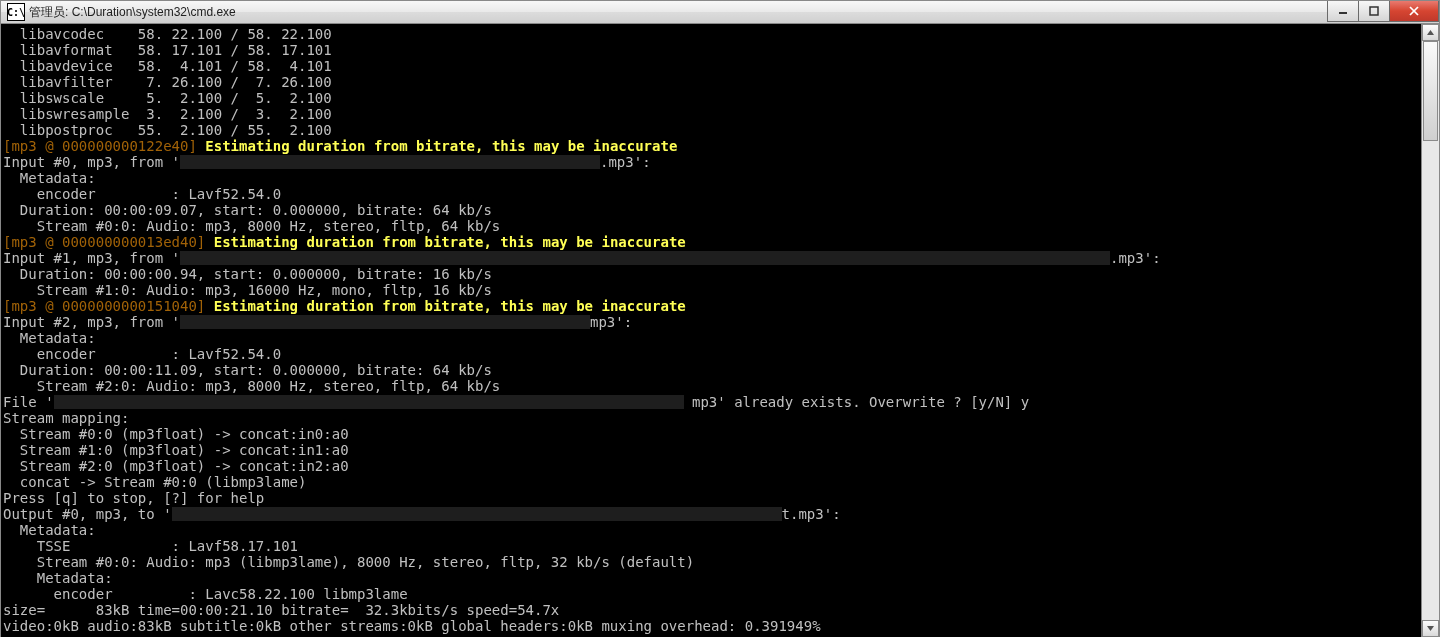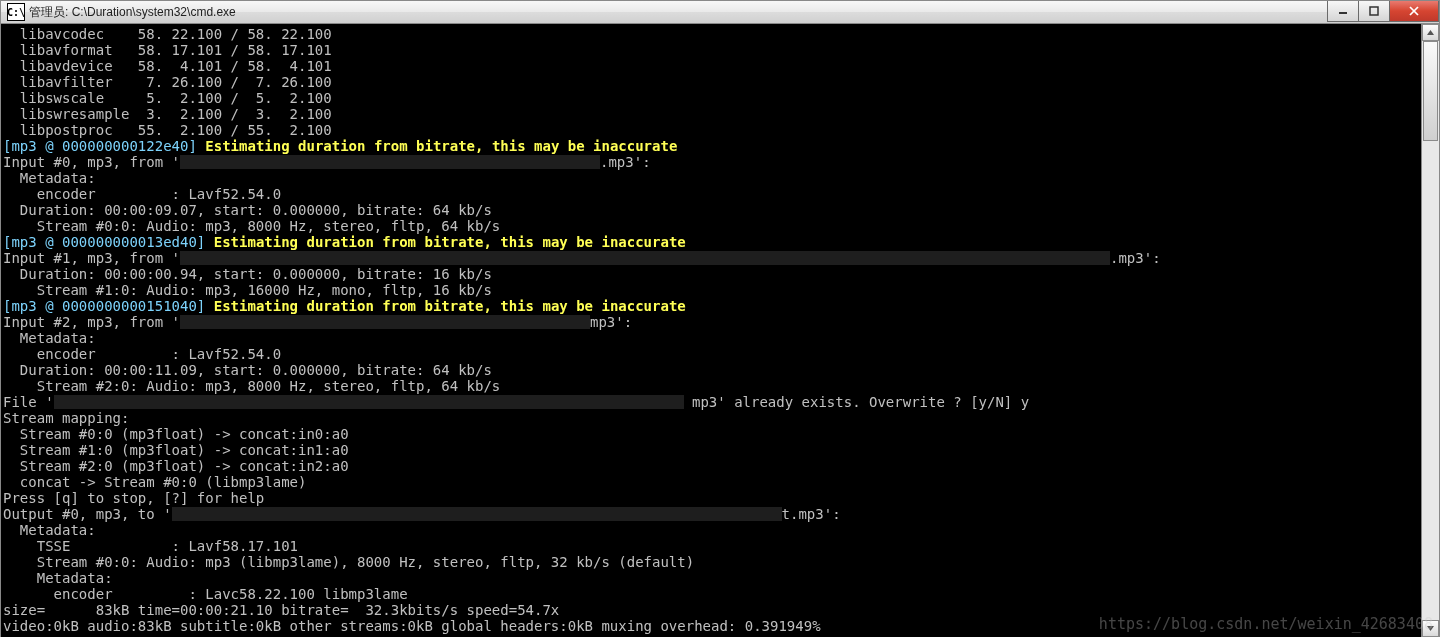--- a/index.html
+++ b/index.html
@@ -83,21 +83,21 @@
     font-family: Consolas, "Lucida Console", monospace;
     font-size: 14px;
     line-height: 16px;
     color: #c0c0c0;
     white-space: pre;
     padding: 2px 0 0 2px;
     overflow: hidden;
   }
   .term .l { display:block; }
   .yellow { color: #ffff55; font-weight: bold; }
-  .magenta { color: #7dd3fc; }
+  .magenta { color: #a16207; }
   .redact {
     display: inline-block;
     vertical-align: -2px;
     height: 14px;
     background: #1e1e1e;
   }
   
   .scrollbar {
     width: 17px;
     background: #f0f0f0;
@@ -173,15 +173,14 @@
       </div>
       <div class="sb-track"></div>
       <div class="sb-thumb"></div>
       <div class="sb-btn down">
         <svg width="9" height="9">
             <polygon points="1,2 8,2 4.5,7" fill="#555"></polygon>
           </svg>
       </div>
     </div>
 
-    <div class="watermark">https://blog.csdn.net/weixin_42683408</div>
   </div>
 </div>
 
 </body></html>

